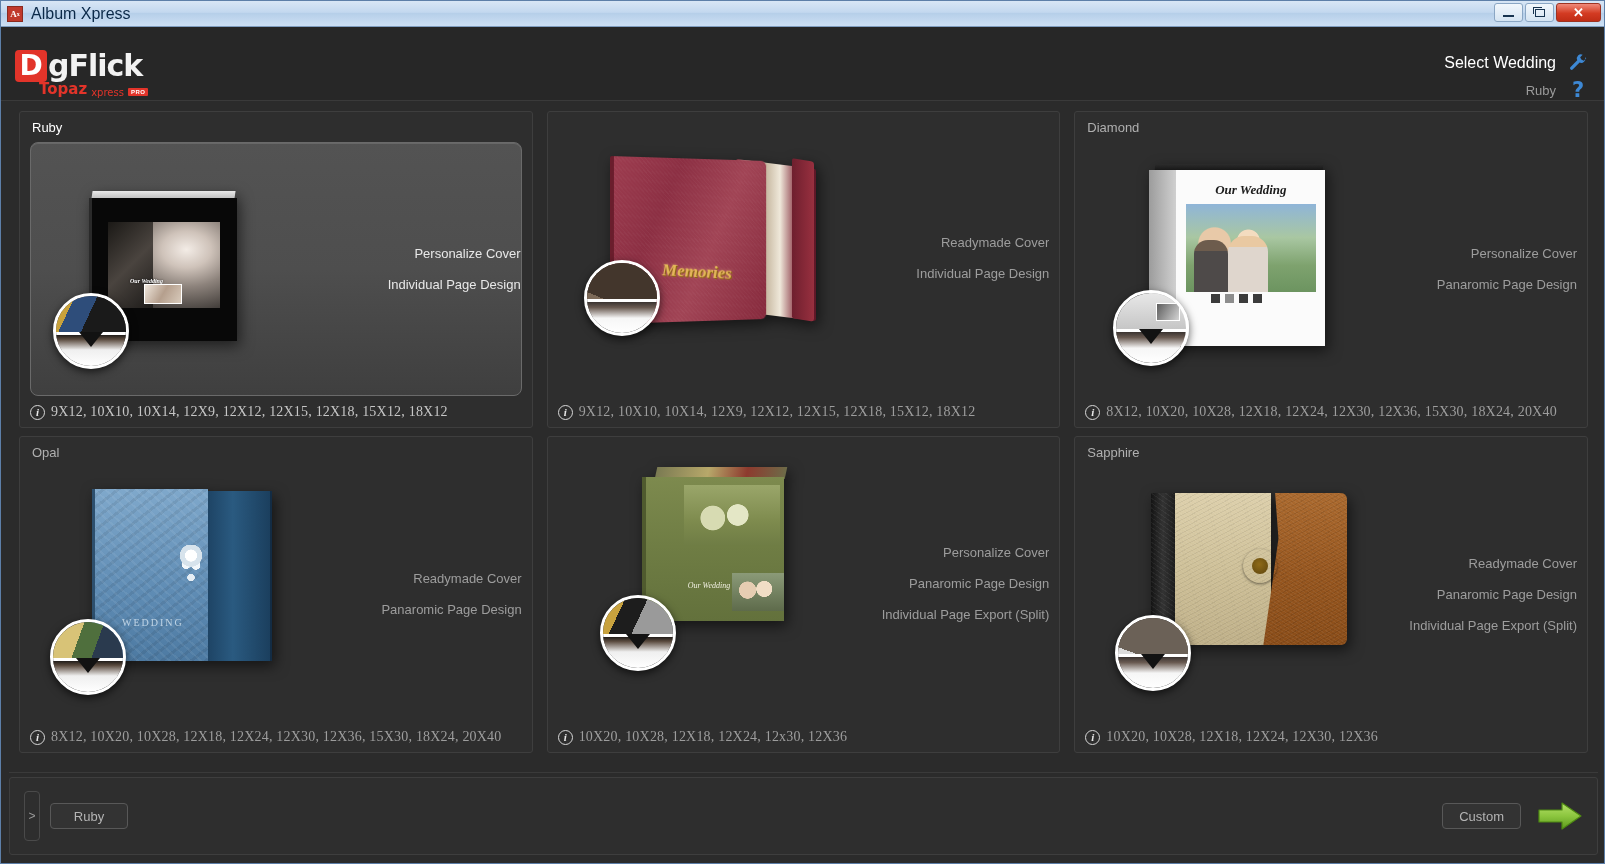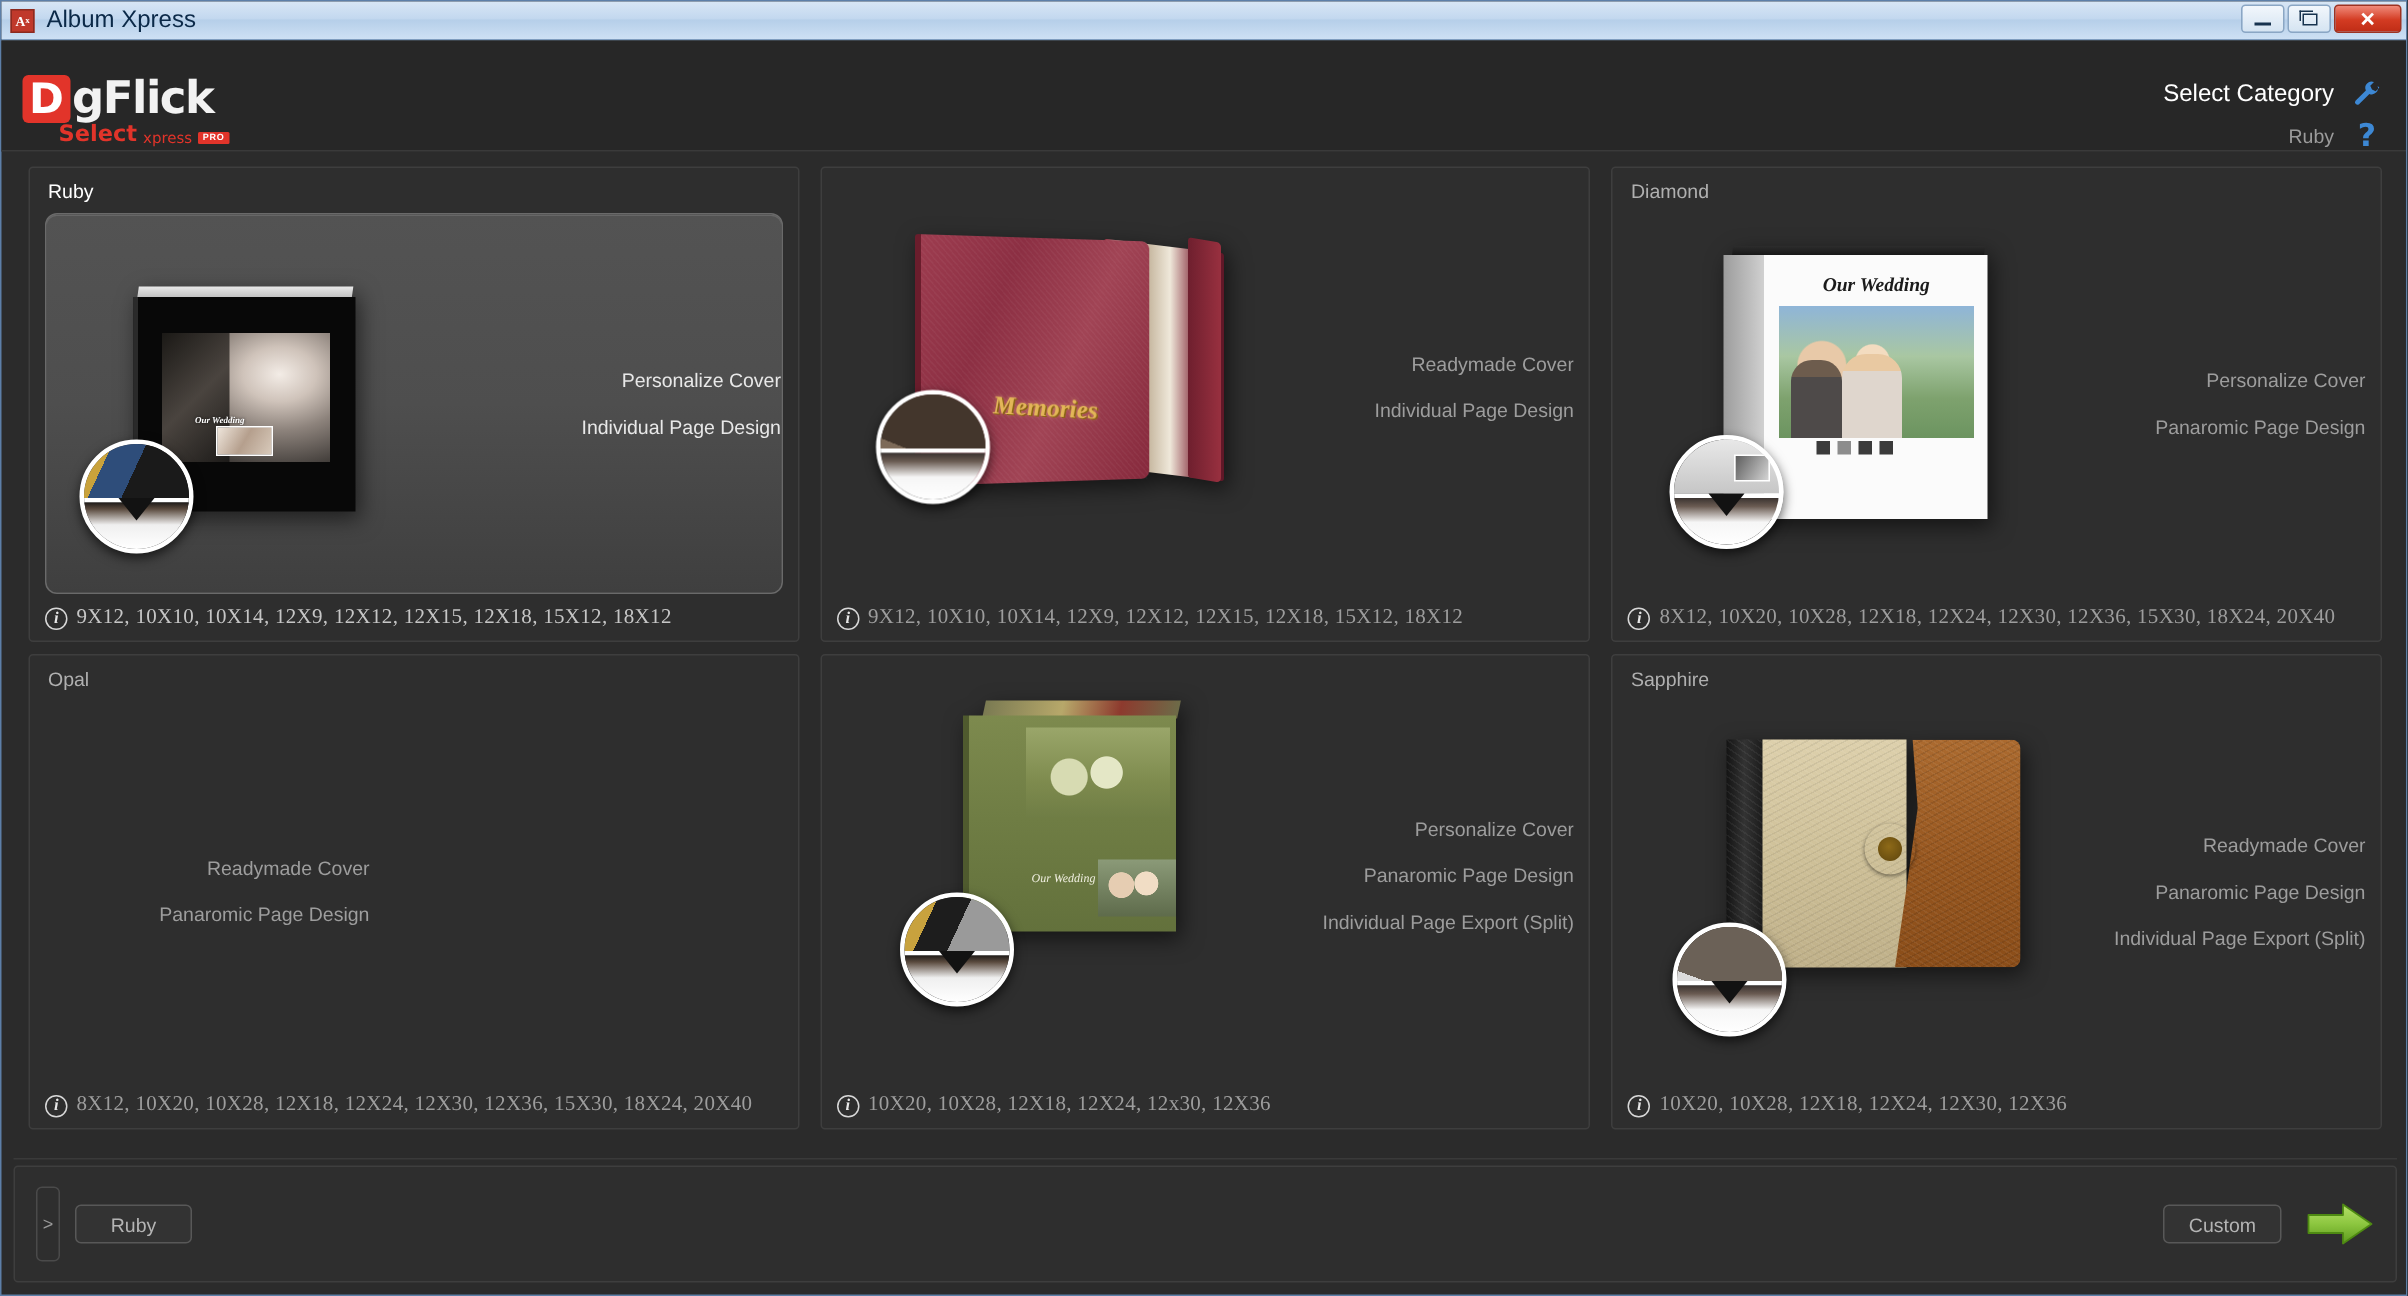--- a/index.html
+++ b/index.html
@@ -547,29 +547,29 @@
     </div>
   </div>
 
   <div class="app-header">
     <div class="logo">
       <div class="logo-row1">
         <span class="logo-d">D</span>
         <span class="logo-word">gFlick</span>
       </div>
       <div class="logo-row2">
-        <span class="logo-album">Select</span>
+        <span class="logo-album">Topaz</span>
         <span class="logo-xpress">xpress</span>
         <span class="logo-pro">PRO</span>
       </div>
     </div>
 
     <div class="header-right">
       <div class="hr-row">
-        <span class="select-category">Select Category</span>
+        <span class="select-category">Select Wedding</span>
         <span class="icon-wrench">
           <svg viewBox="0 0 24 24" width="20" height="20">
             <path d="M20.5 5.2a5 5 0 0 1-6.6 6.3L5.6 19.8a2 2 0 0 1-2.8-2.8l8.3-8.3A5 5 0 0 1 17.6 2l-3 3 1.4 2.9 2.9 1.4 3-3z" fill="#3d88d4"></path>
           </svg>
         </span>
       </div>
       <div class="hr-row">
         <span class="category-value">Ruby</span>
         <span class="icon-help">?</span>
       </div>
@@ -667,20 +667,34 @@
       </div>
       <div class="card-footer">
         <span class="info-icon">i</span>
         <span class="sizes">8X12, 10X20, 10X28, 12X18, 12X24, 12X30, 12X36, 15X30, 18X24, 20X40</span>
       </div>
     </div>
 
     <div class="card">
       <div class="card-title">Opal</div>
       <div class="card-body">
+        <div class="thumb-area">
+          <div class="album opal-album">
+            <div class="opal-left"></div>
+            <div class="opal-right"></div>
+            <div class="opal-brooch"></div>
+            <div class="opal-word">WEDDING</div>
+          </div>
+          <div class="magnifier mag-opal" style="left:20px; top:152px;">
+            <div class="mag-top"></div>
+            <div class="mag-line"></div>
+            <div class="mag-bottom"></div>
+            <div class="mag-notch"></div>
+          </div>
+        </div>
         <div class="feat-area">
           <div class="feature">Readymade Cover</div>
           <div class="feature">Panaromic Page Design</div>
         </div>
       </div>
       <div class="card-footer">
         <span class="info-icon">i</span>
         <span class="sizes">8X12, 10X20, 10X28, 12X18, 12X24, 12X30, 12X36, 15X30, 18X24, 20X40</span>
       </div>
     </div>

